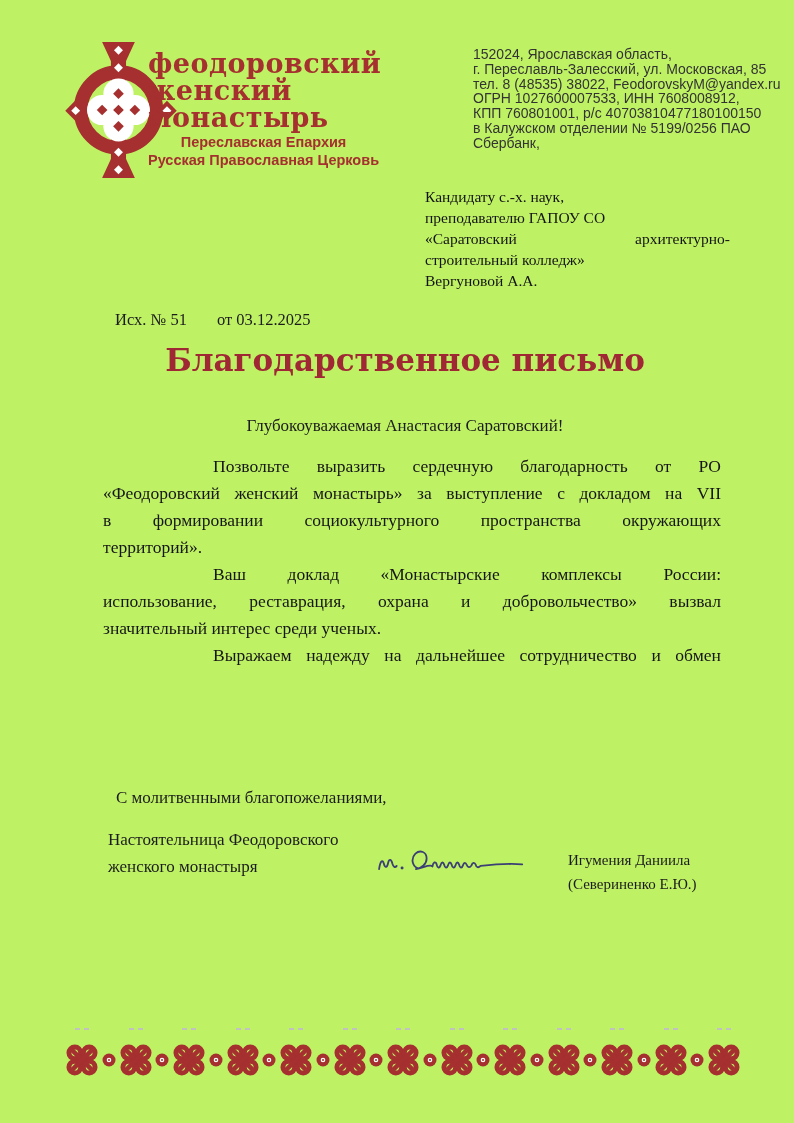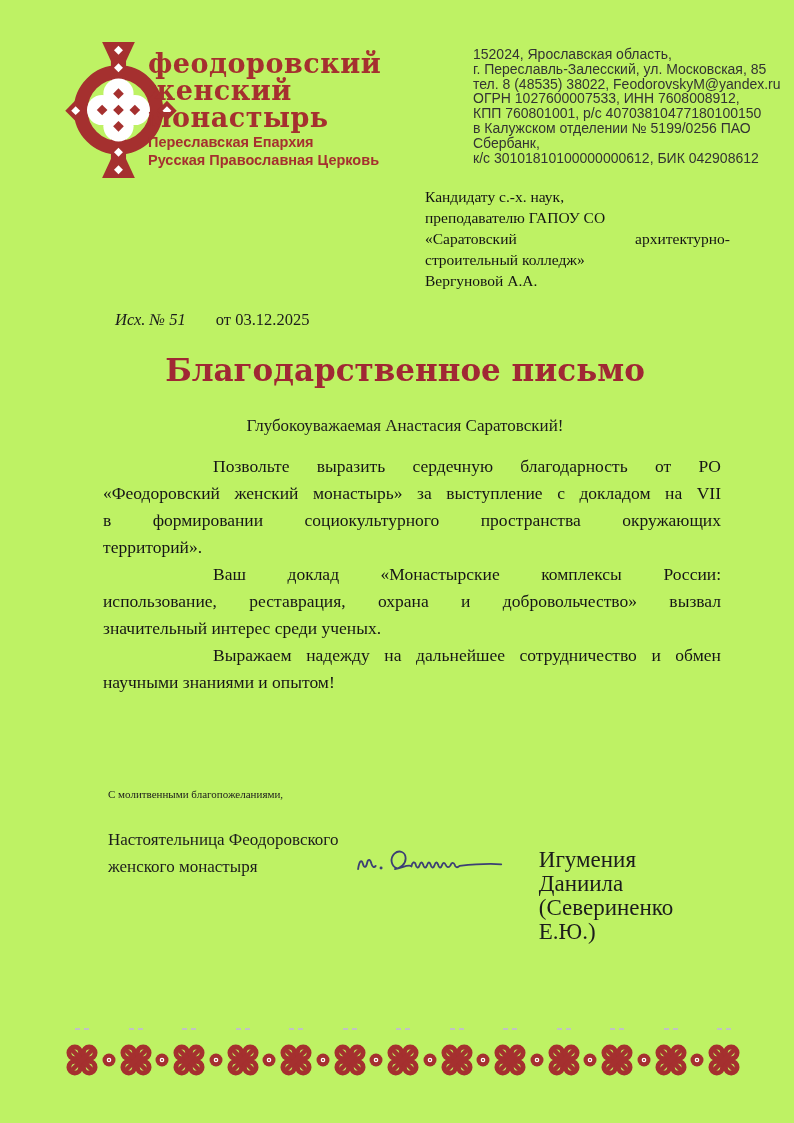--- a/index.html
+++ b/index.html
@@ -13,65 +13,65 @@
   
   .logo { position:absolute; left:58px; top:42px; width:126px; height:136px; }
   .org-name {
     position:absolute; left:148px; top:50px;
     font-family:"DejaVu Serif", serif; font-weight:bold;
     font-size:27px; line-height:27px; color:#a5302f; letter-spacing:0.5px;
   }
   .org-sub {
     position:absolute; left:148px; top:133px;
     font-family:"Liberation Sans", sans-serif; font-weight:bold;
-    font-size:14.5px; line-height:18px; color:#a5302f;
+    font-size:14.5px; line-height:18px; color:#a5302f;text-align:center;
   }
   .contacts {
     position:absolute; left:425px; top:47px; width:322px;
     font-family:"Liberation Sans", sans-serif;
     font-size:14px; line-height:14.8px; color:#333333;margin-left:48px;
   }
 
   
   .recipient {
     position:absolute; left:425px; top:186px; width:305px;
     font-size:15.5px; line-height:21px; color:#141414;
   }
   .recipient .spread { text-align:justify; text-align-last:justify; }
 
   
   .ref-line { position:absolute; left:115px; top:310px; font-size:16.5px; }
-  .ref-line .num { margin-right:30px;font-style:italic; }
+  .ref-line .num { margin-right:30px; }
 
   
   .title {
-    position:absolute; left:90px; top:352px; width:630px; text-align:center;
+    position:absolute; left:90px; top:342px; width:630px; text-align:center;
     font-family:"DejaVu Serif", serif; font-weight:bold;
     font-size:31px; color:#a02834;
   }
   .salutation {
     position:absolute; left:90px; top:416px; width:630px; text-align:center;
     font-size:17px;
   }
 
   
   .body-text {
     position:absolute; left:103px; top:453px; width:618px;
     font-size:17.5px; line-height:27px; color:#161616;
   }
   .pline { text-align:justify; text-align-last:justify; white-space:normal; }
   .pline.first { text-indent:110px; }
   .pline.last  { text-align-last:left; }
 
   
-  .closing { position:absolute; left:108px; top:788px; font-size:11px; }
+  .closing { position:absolute; left:116px; top:788px; font-size:17px; }
   .sig-row { position:absolute; left:108px; top:826px; width:612px; display:flex; }
   .sig-position { width:262px; font-size:17px; line-height:27px; }
   .sig-script   { width:180px; padding-top:10px; }
-  .sig-name     { margin-left:18px; font-size:23px; line-height:24px; padding-top:22px; }
+  .sig-name     { margin-left:18px; font-size:15px; line-height:24px; padding-top:22px; }
 
   
   .ornament-row {
     position:absolute; left:64px; top:1028px; width:678px;
     display:flex; justify-content:space-between; align-items:flex-end;
   }
   .knot-cell { display:flex; flex-direction:column; align-items:center; }
   .dash-pair { display:flex; gap:4px; margin-bottom:12px; }
   .dash-pair i { display:block; width:5px; height:2px; background:#c2c2c2; }
   .dot-cell { margin-bottom:11px; display:flex; }
@@ -135,21 +135,20 @@
     <div>Русская Православная Церковь</div>
   </div>
 
   <div class="contacts">
     <div>152024, Ярославская область,</div>
     <div>г. Переславль-Залесский, ул. Московская, 85</div>
     <div>тел. 8 (48535) 38022, FeodorovskyM@yandex.ru</div>
     <div>ОГРН 1027600007533, ИНН 7608008912,</div>
     <div>КПП 760801001, р/с 40703810477180100150</div>
     <div>в Калужском отделении № 5199/0256 ПАО Сбербанк,</div>
-    <div>к/с 30101810100000000612, БИК 042908612</div>
   </div>
 
   <div class="recipient">
     <div>Кандидату с.-х. наук,</div>
     <div>преподавателю ГАПОУ СО</div>
     <div class="spread">«Саратовский архитектурно-</div>
     <div>строительный колледж»</div>
     <div>Вергуновой А.А.</div>
   </div>
 
@@ -164,21 +163,20 @@
     <div class="pline first">Позвольте выразить сердечную благодарность от РО</div>
     <div class="pline">«Феодоровский женский монастырь» за выступление с докладом на VII</div>
     <div class="pline">в формировании социокультурного пространства окружающих</div>
     <div class="pline last">территорий».</div>
 
     <div class="pline first">Ваш доклад «Монастырские комплексы России:</div>
     <div class="pline">использование, реставрация, охрана и добровольчество» вызвал</div>
     <div class="pline last">значительный интерес среди ученых.</div>
 
     <div class="pline first">Выражаем надежду на дальнейшее сотрудничество и обмен</div>
-    <div class="pline last">научными знаниями и опытом!</div>
   </div>
 
   <div class="closing">С молитвенными благопожеланиями,</div>
 
   <div class="sig-row">
     <div class="sig-position">
       <div>Настоятельница Феодоровского</div>
       <div>женского монастыря</div>
     </div>
 

